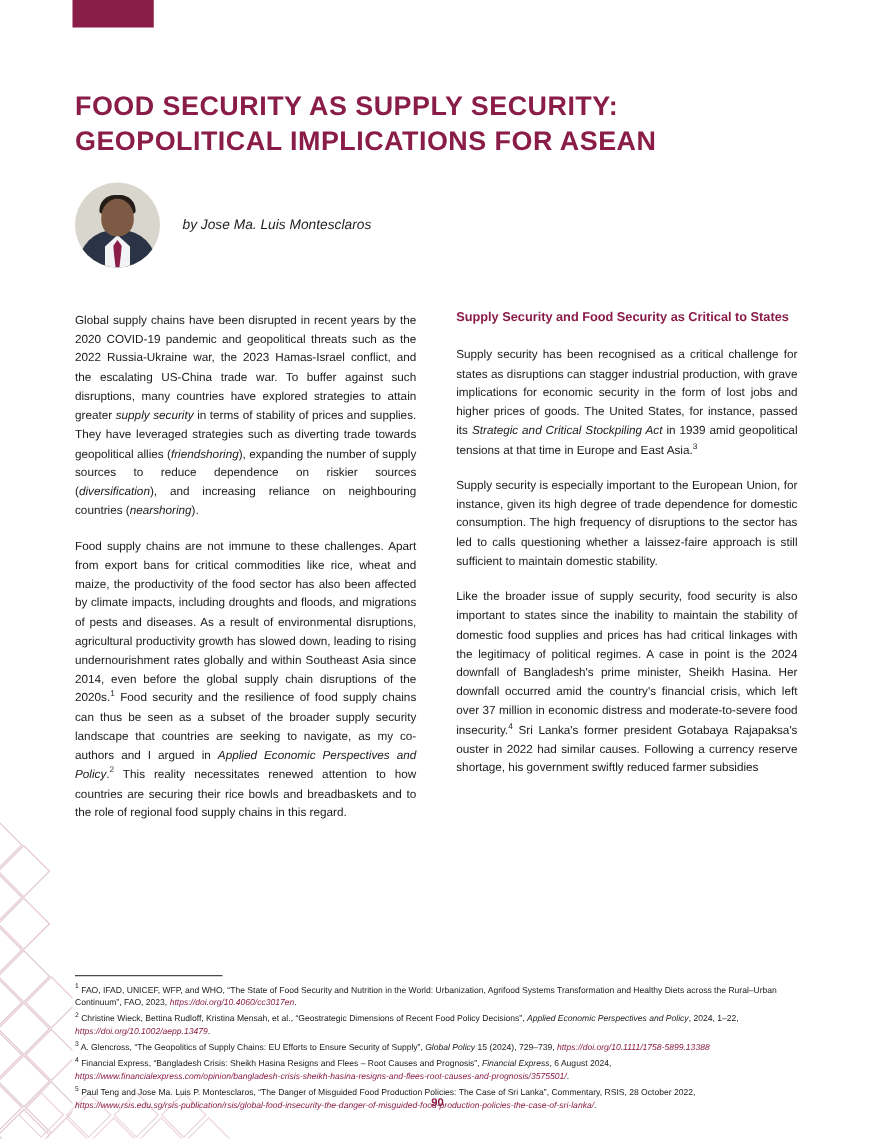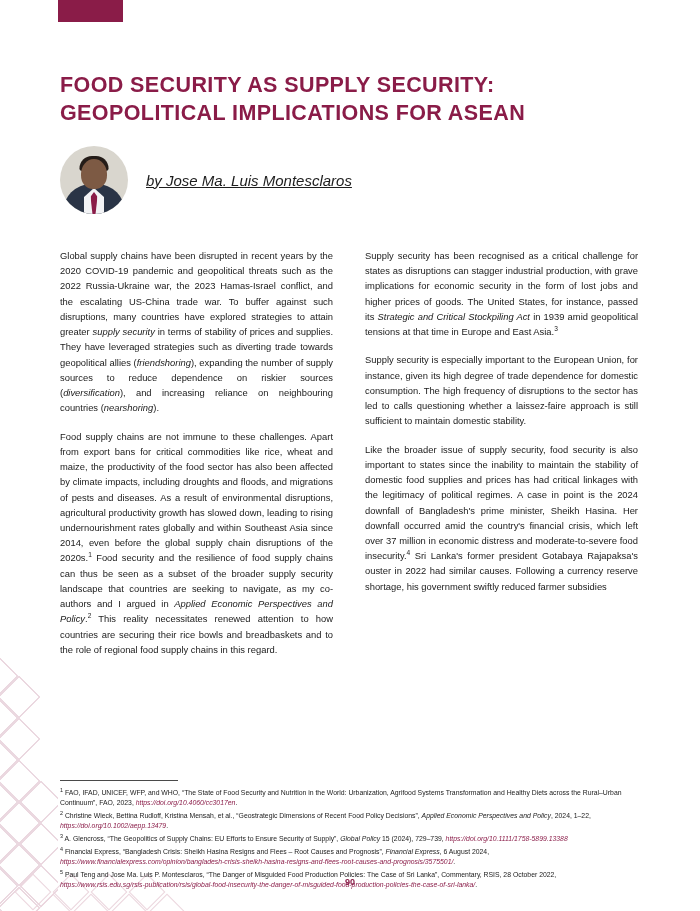--- a/index.html
+++ b/index.html
@@ -133,23 +133,22 @@
     bottom: 0;
     transform: translateX(-50%);
     width: 7px;
     height: 22px;
     background: #8a1c48;
     clip-path: polygon(50% 0, 100% 22%, 72% 100%, 28% 100%, 0 22%);
   }
   .byline {
     margin-left: 18px;
     font-style: italic;
-    font-size: 15px;
+    font-size: 11px;
     color: #1d1d1d;
-    text-decoration: underline;
   }
 
   
   .columns {
     position: absolute;
     left: 60px;
     top: 248px;
     width: 578px;
     display: flex;
     gap: 32px;
@@ -255,20 +254,21 @@
   </div>
   <div class="byline">by Jose Ma. Luis Montesclaros</div>
 </div>
 
 <div class="columns">
   <div class="col">
     <p>Global supply chains have been disrupted in recent years by the 2020 COVID-19 pandemic and geopolitical threats such as the 2022 Russia-Ukraine war, the 2023 Hamas-Israel conflict, and the escalating US-China trade war. To buffer against such disruptions, many countries have explored strategies to attain greater <i>supply security</i> in terms of stability of prices and supplies. They have leveraged strategies such as diverting trade towards geopolitical allies (<i>friendshoring</i>), expanding the number of supply sources to reduce dependence on riskier sources (<i>diversification</i>), and increasing reliance on neighbouring countries (<i>nearshoring</i>).</p>
     <p>Food supply chains are not immune to these challenges. Apart from export bans for critical commodities like rice, wheat and maize, the productivity of the food sector has also been affected by climate impacts, including droughts and floods, and migrations of pests and diseases. As a result of environmental disruptions, agricultural productivity growth has slowed down, leading to rising undernourishment rates globally and within Southeast Asia since 2014, even before the global supply chain disruptions of the 2020s.<sup>1</sup> Food security and the resilience of food supply chains can thus be seen as a subset of the broader supply security landscape that countries are seeking to navigate, as my co-authors and I argued in <i>Applied Economic Perspectives and Policy</i>.<sup>2</sup> This reality necessitates renewed attention to how countries are securing their rice bowls and breadbaskets and to the role of regional food supply chains in this regard.</p>
   </div>
   <div class="col">
+    <h2 class="section-head">Supply Security and Food Security as Critical to States</h2>
     <p>Supply security has been recognised as a critical challenge for states as disruptions can stagger industrial production, with grave implications for economic security in the form of lost jobs and higher prices of goods. The United States, for instance, passed its <i>Strategic and Critical Stockpiling Act</i> in 1939 amid geopolitical tensions at that time in Europe and East Asia.<sup>3</sup></p>
     <p>Supply security is especially important to the European Union, for instance, given its high degree of trade dependence for domestic consumption. The high frequency of disruptions to the sector has led to calls questioning whether a laissez-faire approach is still sufficient to maintain domestic stability.</p>
     <p>Like the broader issue of supply security, food security is also important to states since the inability to maintain the stability of domestic food supplies and prices has had critical linkages with the legitimacy of political regimes. A case in point is the 2024 downfall of Bangladesh's prime minister, Sheikh Hasina. Her downfall occurred amid the country's financial crisis, which left over 37 million in economic distress and moderate-to-severe food insecurity.<sup>4</sup> Sri Lanka's former president Gotabaya Rajapaksa's ouster in 2022 had similar causes. Following a currency reserve shortage, his government swiftly reduced farmer subsidies</p>
   </div>
 </div>
 
 <div class="footnotes">
   <div class="fn-rule"></div>
   <p><sup>1</sup> FAO, IFAD, UNICEF, WFP, and WHO, “The State of Food Security and Nutrition in the World: Urbanization, Agrifood Systems Transformation and Healthy Diets across the Rural–Urban Continuum”, FAO, 2023, <span class="lnk">https://doi.org/10.4060/cc3017en</span>.</p>
   <p><sup>2</sup> Christine Wieck, Bettina Rudloff, Kristina Mensah, et al., “Geostrategic Dimensions of Recent Food Policy Decisions”, <em>Applied Economic Perspectives and Policy</em>, 2024, 1–22, <span class="lnk">https://doi.org/10.1002/aepp.13479</span>.</p>

